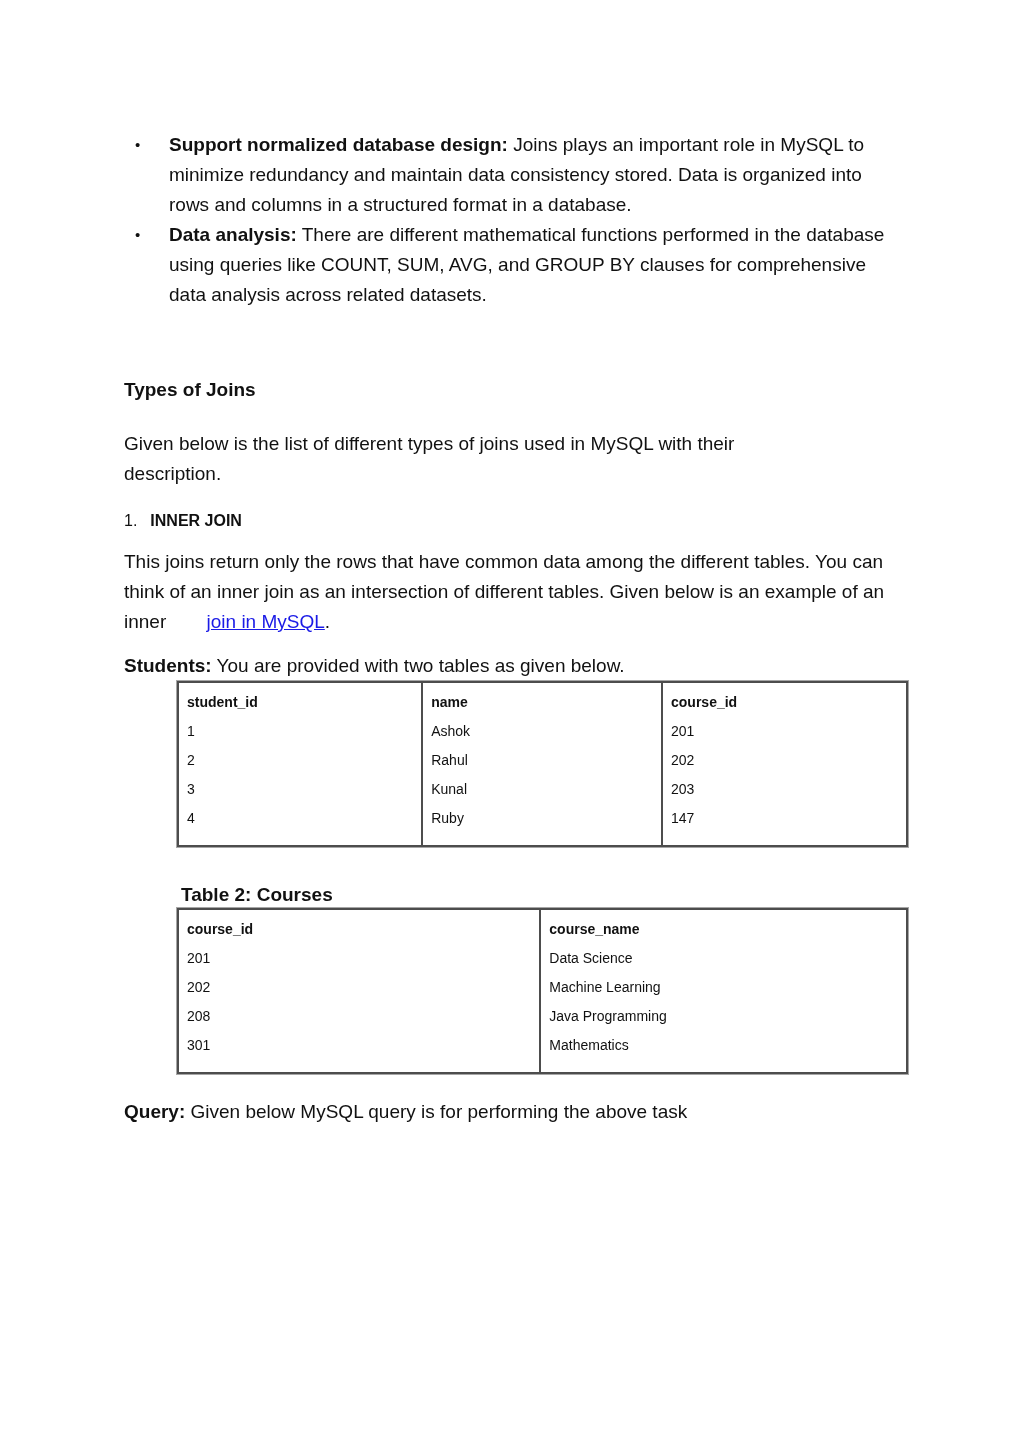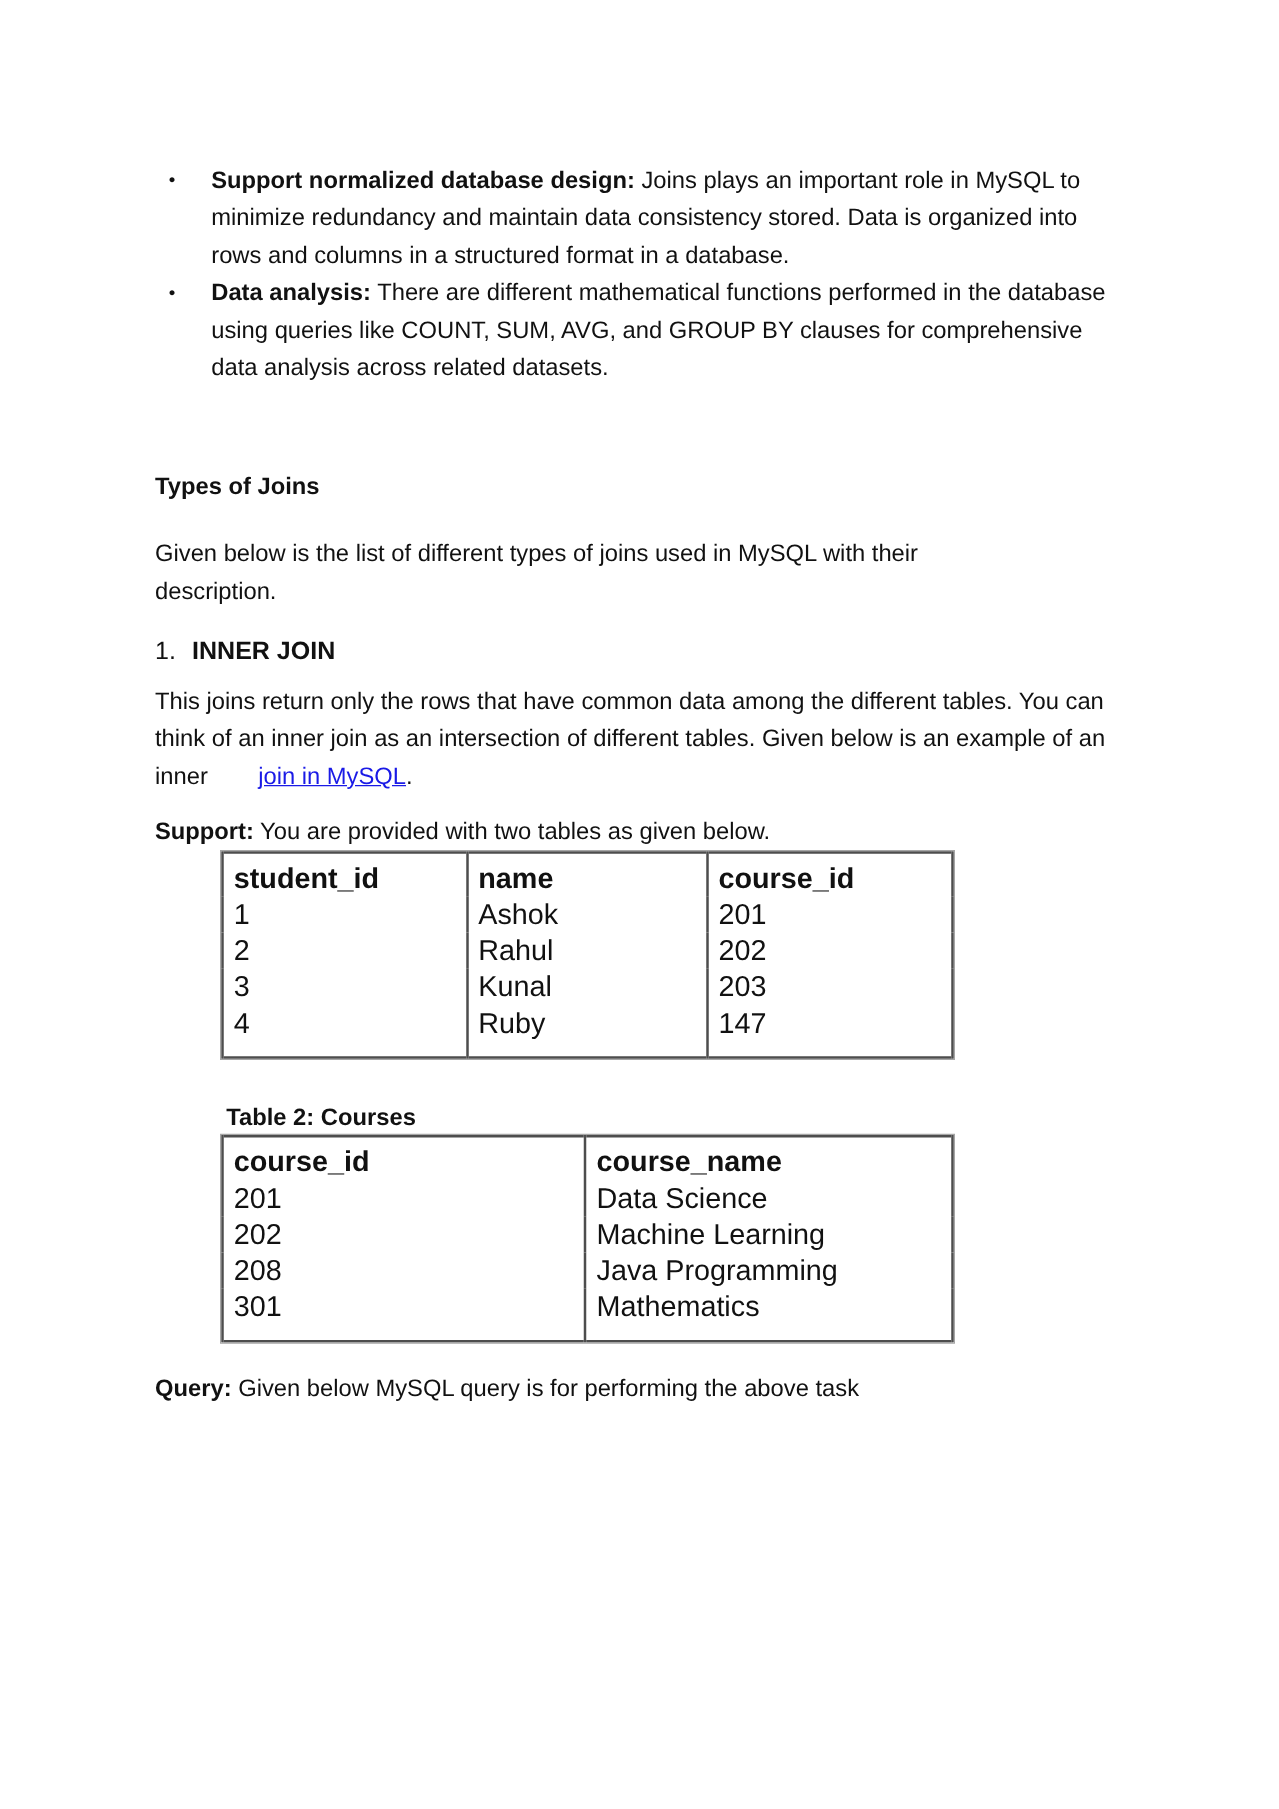--- a/index.html
+++ b/index.html
@@ -27,33 +27,33 @@
     font-size:15px;
   }
   .bullet-body{flex:1;max-width:736px;}
 
   
   h1{
     font-size:19px;line-height:36px;font-weight:bold;
     margin-top:62px;letter-spacing:0;
   }
   .intro{margin-top:21px;max-width:700px;}
-  .item-heading{margin-top:17px;font-size:20px;line-height:30px;}
+  .item-heading{margin-top:17px;font-size:16px;line-height:30px;}
   .item-heading .num{font-weight:normal;margin-right:13px;}
   .desc{margin-top:11px;max-width:790px;}
   .desc a{color:var(--link);text-decoration:underline;cursor:pointer;padding-left:35px;}
   .example{margin-top:14px;}
 
   
   .caption{margin-top:44px;margin-bottom:0;font-weight:bold;line-height:26px;margin-left:57px;}
   .caption2{margin-top:35px;}
   table{
-    width:586px;margin-left:53px;
+    width:731px;margin-left:53px;
     border-collapse:collapse;table-layout:fixed;
-    font-size:23px;line-height:29px;
+    font-size:14px;line-height:29px;
   }
   table{border:2px solid var(--border);box-shadow:0 0 0 1px #a6a6a6;}
   th,td{
     border-left:2px solid var(--border);
     border-right:2px solid var(--border);
     text-align:left;vertical-align:top;
     padding:0 8px;font-weight:normal;
   }
   thead th{font-weight:bold;padding-top:5px;}
   tbody tr:last-child td{padding-bottom:12px;}
@@ -78,21 +78,21 @@
   </ul>
 
   <h1>Types of Joins</h1>
 
   <p class="intro">Given below is the list of different types of joins used in MySQL with their description.</p>
 
   <p class="item-heading"><span class="num">1.</span><b>INNER JOIN</b></p>
 
   <p class="desc"><span>This joins return only the rows that have common data among the different tables. You can think of an inner join as an intersection of different tables. Given below is an example of an inner </span><a href="#">join in MySQL</a><span>.</span></p>
 
-  <p class="example"><b>Support:</b><span> You are provided with two tables as given below.</span></p>
+  <p class="example"><b>Students:</b><span> You are provided with two tables as given below.</span></p>
 
   <table>
     <colgroup>
         <col style="width:33.5%">
         <col style="width:32.9%">
         <col style="width:33.6%">
       </colgroup>
     <thead>
       <tr>
           <th>student_id</th>

